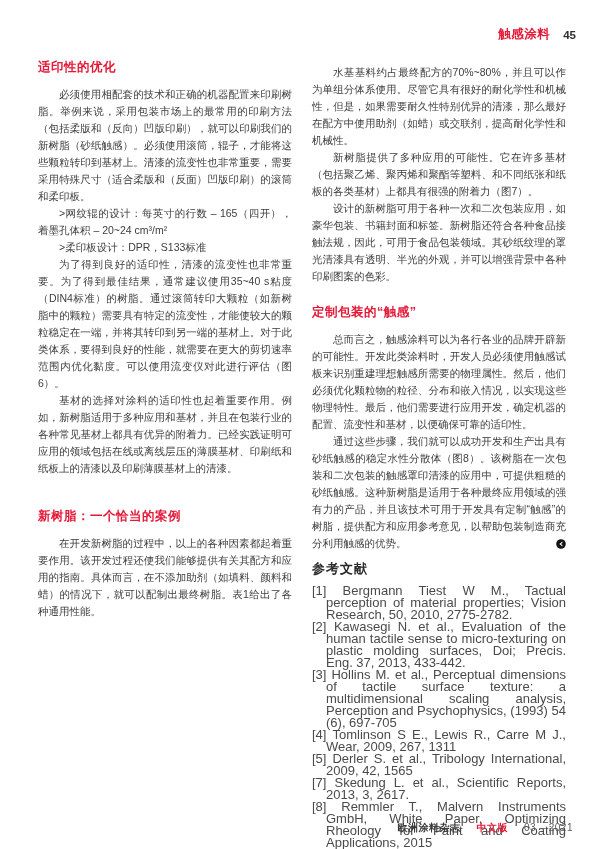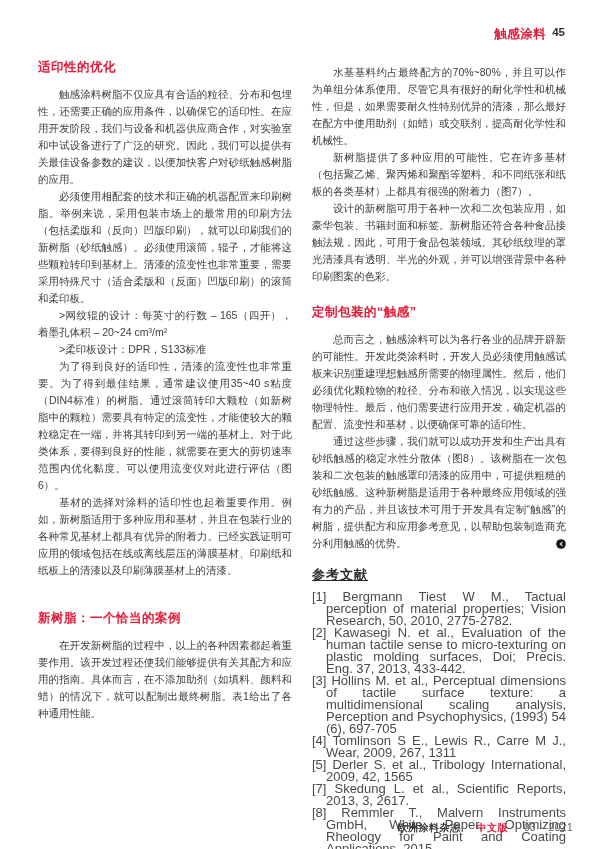--- a/index.html
+++ b/index.html
@@ -8,41 +8,41 @@
     position:relative;
     width:600px; height:849px;
     background:#ffffff;
     font-family:"Liberation Sans","DejaVu Sans",sans-serif;
     color:#3d3d3d;
     overflow:hidden;
     margin:0 auto;
   }
   
   .page-header {
-    position:absolute; top:26px; right:35px;
-    display:flex; align-items:flex-start; gap:6px;
+    position:absolute; top:26px; right:24px;
+    display:flex; align-items:center; gap:13px;
   }
   .page-header .running-title { color:#e41937; font-weight:bold; font-size:12.5px; letter-spacing:0.5px; }
   .page-header .page-number  { color:#2f2f2f; font-weight:bold; font-size:11.5px; }
 
   
   .columns {
     position:absolute; left:38px; top:60px;
     width:528px; display:flex; gap:20px;
   }
   .col { width:254px; }
 
   h2.section-heading {
     color:#e41937; font-size:12.5px; font-weight:bold;
     line-height:15px; margin:0 0 11px 0; letter-spacing:0.5px;
   }
   h2.sub-section-heading { margin-top:32px; }
   h3.refs-heading {
     color:#2a2a2a; font-size:13px; font-weight:bold;
-    margin:14px 0 7px 0; letter-spacing:1px;text-decoration:underline;
+    margin:8px 0 7px 0; letter-spacing:1px;
   }
   p.body-par {
     font-size:10.5px; line-height:17px; color:#3d3d3d;
     text-align:justify; text-indent:2em; margin:0;
   }
   .col-right { padding-top:4px; }
   p.with-end-marker { position:relative; }
   .end-marker { position:absolute; right:0; bottom:3px; width:10px; height:10px; }
 
   ul.refs { list-style:none; margin:0; padding:0; }
@@ -73,21 +73,20 @@
 
   <div class="page-header">
     <span class="running-title">触感涂料</span>
     <span class="page-number">45</span>
   </div>
 
   <div class="columns">
 
     <div class="col col-left">
       <h2 class="section-heading">适印性的优化</h2>
-      <p class="body-par">触感涂料树脂不仅应具有合适的粒径、分布和包埋性，还需要正确的应用条件，以确保它的适印性。在应用开发阶段，我们与设备和机器供应商合作，对实验室和中试设备进行了广泛的研究。因此，我们可以提供有关最佳设备参数的建议，以便加快客户对砂纸触感树脂的应用。</p>
       <p class="body-par">必须使用相配套的技术和正确的机器配置来印刷树脂。举例来说，采用包装市场上的最常用的印刷方法（包括柔版和（反向）凹版印刷），就可以印刷我们的新树脂（砂纸触感）。必须使用滚筒，辊子，才能将这些颗粒转印到基材上。清漆的流变性也非常重要，需要采用特殊尺寸（适合柔版和（反面）凹版印刷）的滚筒和柔印板。</p>
       <p class="body-par">&gt;网纹辊的设计：每英寸的行数 – 165（四开），着墨孔体积 – 20~24 cm³/m²</p>
       <p class="body-par">&gt;柔印板设计：DPR，S133标准</p>
       <p class="body-par">为了得到良好的适印性，清漆的流变性也非常重要。为了得到最佳结果，通常建议使用35~40 s粘度（DIN4标准）的树脂。通过滚筒转印大颗粒（如新树脂中的颗粒）需要具有特定的流变性，才能使较大的颗粒稳定在一端，并将其转印到另一端的基材上。对于此类体系，要得到良好的性能，就需要在更大的剪切速率范围内优化黏度。可以使用流变仪对此进行评估（图6）。</p>
       <p class="body-par">基材的选择对涂料的适印性也起着重要作用。例如，新树脂适用于多种应用和基材，并且在包装行业的各种常见基材上都具有优异的附着力。已经实践证明可应用的领域包括在线或离线层压的薄膜基材、印刷纸和纸板上的清漆以及印刷薄膜基材上的清漆。</p>
 
       <h2 class="section-heading sub-section-heading">新树脂：一个恰当的案例</h2>
       <p class="body-par">在开发新树脂的过程中，以上的各种因素都起着重要作用。该开发过程还使我们能够提供有关其配方和应用的指南。具体而言，在不添加助剂（如填料、颜料和蜡）的情况下，就可以配制出最终树脂。表1给出了各种通用性能。</p>
 
     </div>

